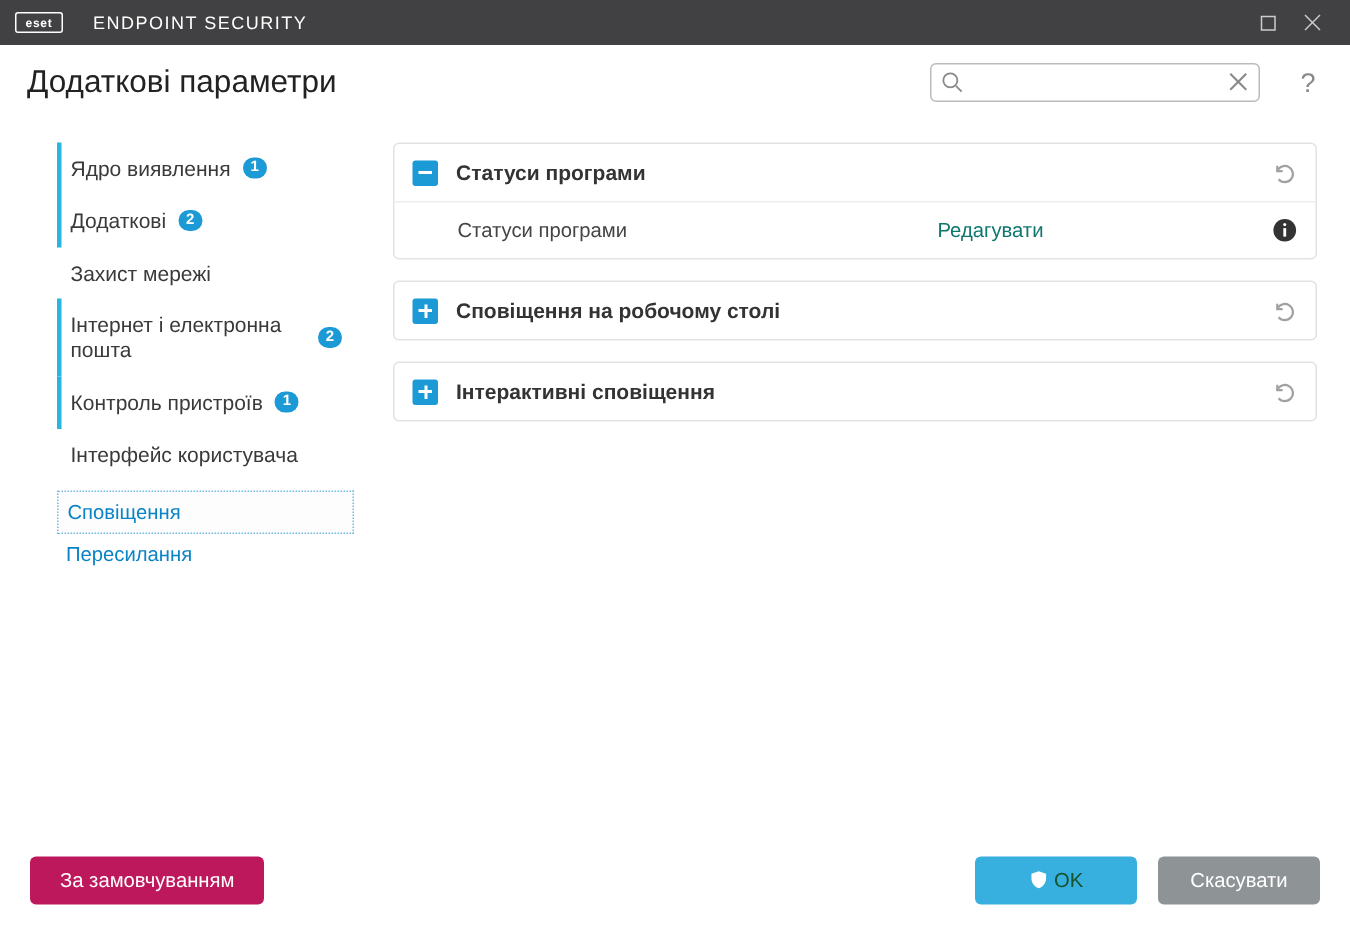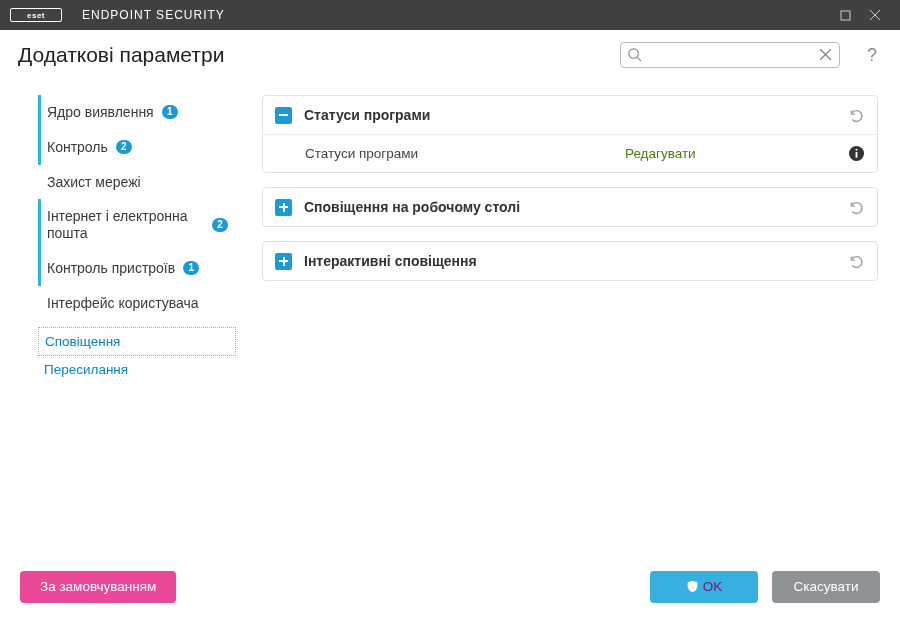--- a/index.html
+++ b/index.html
@@ -1,18 +1,18 @@
 <!DOCTYPE html>
 <html><head>
   <meta charset="utf-8">
   <style>
     * { box-sizing: border-box; margin: 0; padding: 0; font-family: 'Segoe UI', Arial, sans-serif; }
     body { width: 900px; height: 620px; background: #fff; display: flex; flex-direction: column; overflow: hidden; }
     .titlebar { height: 30px; background: #414042; display: flex; align-items: center; padding: 0 10px; color: #fff; }
-    .logo-eset { width: 52px; height: 14px; border: 1px solid #fff; border-radius: 2px; font-size: 8px; font-weight: bold; display: flex; align-items: center; justify-content: center; letter-spacing: 0.5px; }
+    .logo-eset { width: 32px; height: 14px; border: 1px solid #fff; border-radius: 2px; font-size: 8px; font-weight: bold; display: flex; align-items: center; justify-content: center; letter-spacing: 0.5px; }
     .product-name { margin-left: 20px; font-size: 12px; font-weight: 300; letter-spacing: 1px; }
     .titlebar-spacer { flex: 1; }
     .titlebar-btn { width: 30px; height: 30px; display: flex; align-items: center; justify-content: center; cursor: pointer; }
     .titlebar-btn svg { stroke: #ccc; }
     .header-row { display: flex; align-items: center; padding: 12px 18px 8px 18px; border-bottom: 1px solid transparent; gap: 12px; }
     .page-title { font-size: 21px; color: #222; font-weight: 400; flex: 1; }
     .search-wrap { position: relative; width: 220px; }
     .search-input { width: 100%; height: 26px; border: 1px solid #bbb; border-radius: 4px; padding: 0 28px 0 28px; font-size: 13px; outline: none; }
     .search-icon-l { position: absolute; left: 7px; top: 5px; width: 15px; height: 15px; }
     .search-clear { position: absolute; right: 6px; top: 4px; width: 17px; height: 17px; cursor: pointer; }
@@ -28,26 +28,26 @@
     .panel { border: 1px solid #e2e2e2; border-radius: 4px; margin-bottom: 14px; background: #fff; }
     .panel-head { display: flex; align-items: center; padding: 10px 12px; cursor: pointer; }
     .expander { width: 17px; height: 17px; background: #1c9ad6; border-radius: 2px; display: flex; align-items: center; justify-content: center; margin-right: 12px; flex-shrink: 0; }
     .expander .bar-h { width: 9px; height: 2px; background: #fff; }
     .expander .bar-v { width: 2px; height: 9px; background: #fff; position: absolute; }
     .expander-plus { position: relative; }
     .panel-title { font-size: 14px; font-weight: 600; color: #333; flex: 1; }
     .undo-icn { width: 18px; height: 18px; cursor: pointer; opacity: 0.55; }
     .panel-body { border-top: 1px solid #eee; padding: 10px 12px 10px 42px; display: flex; align-items: center; }
     .row-label { font-size: 13.5px; color: #444; flex: 0 0 320px; }
-    .row-action { font-size: 13.5px; color: #4d7c0f; cursor: pointer; flex: 1; }
+    .row-action { font-size: 13.5px; color: #0f766e; cursor: pointer; flex: 1; }
     .info-icn { width: 17px; height: 17px; cursor: pointer; }
     .footer { height: 56px; border-top: 1px solid transparent; display: flex; align-items: center; padding: 0 20px 12px 20px; }
     .btn { height: 32px; padding: 0 20px; border-radius: 4px; font-size: 13.5px; border: none; cursor: pointer; display: inline-flex; align-items: center; justify-content: center; }
-    .btn-default { background: #ec4899; color: #fff; }
-    .btn-primary { background: #37b0e0; color: #701a75; min-width: 108px; }
+    .btn-default { background: #be185d; color: #fff; }
+    .btn-primary { background: #37b0e0; color: #14532d; min-width: 108px; }
     .btn-secondary { background: #8e9396; color: #fff; min-width: 108px; margin-left: 14px; padding-left: 20px; }
     .footer-spacer { flex: 1; }
     .shield-icn { width: 13px; height: 13px; margin-right: 4px; fill: #fff; }
   </style>
 </head>
 <body>
 
 <div class="titlebar">
   <div class="logo-eset">eset</div>
   <div class="product-name">ENDPOINT SECURITY</div>
@@ -81,21 +81,21 @@
   <div class="help-btn">?</div>
 </div>
 
 <div class="body-area">
   <div class="sidebar">
     <div class="nav-item marked">
       <span>Ядро виявлення</span>
       <span class="badge">1</span>
     </div>
     <div class="nav-item marked">
-      <span>Контроль</span>
+      <span>Додаткові</span>
       <span class="badge">2</span>
     </div>
     <div class="nav-item">
       <span>Захист мережі</span>
     </div>
     <div class="nav-item marked">
       <span>Інтернет і електронна пошта</span>
       <span class="badge">2</span>
     </div>
     <div class="nav-item marked">

